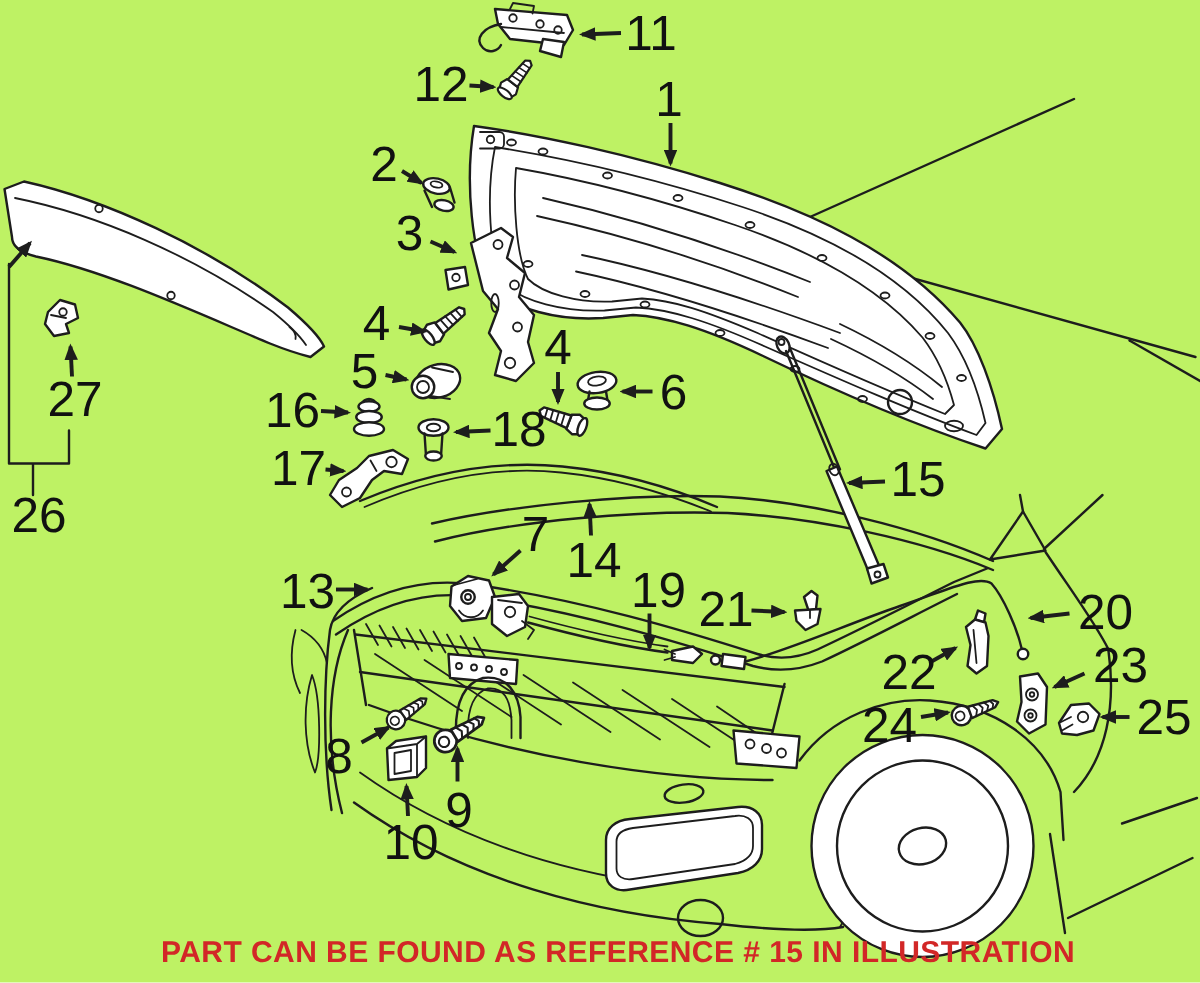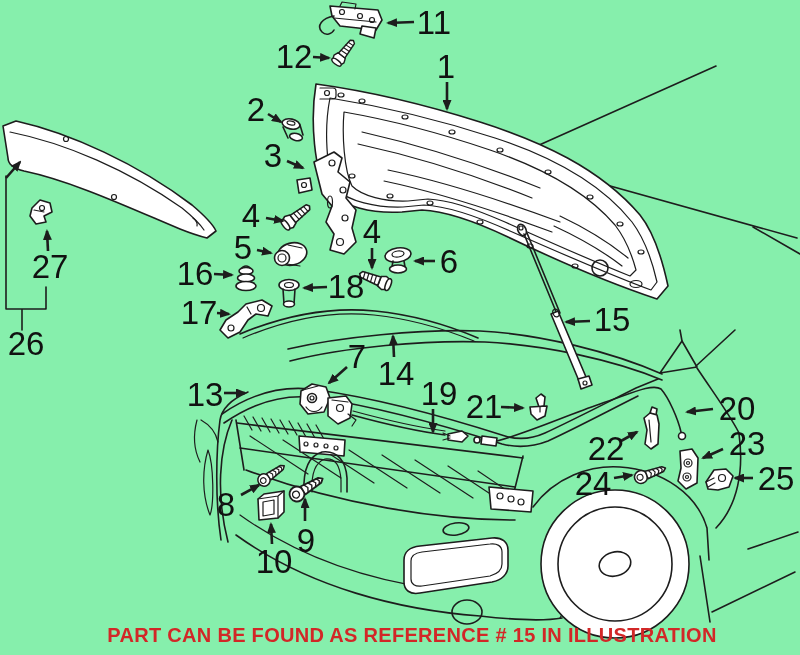--- a/index.html
+++ b/index.html
@@ -1,16 +1,16 @@
 <!DOCTYPE html>
 <html style="--ink: #1d1d1d; --accent: #d22727;"><head>
 <meta charset="utf-8">
 <style>
   html,body{margin:0;padding:0;background:#fff;}
-  #stage{position:relative;width:800px;height:655px;background:#86efac;overflow:hidden;
+  #stage{position:relative;width:800px;height:655px;background:#bef264;overflow:hidden;
          font-family:"Liberation Sans",sans-serif;}
   #stage svg{position:absolute;left:0;top:0;}
   .ink{stroke:var(--ink,#1d1d1d);fill:none;stroke-width:1.6;stroke-linecap:round;stroke-linejoin:round;}
   .thin{stroke-width:1.2;}
   .wfill{fill:#fff;}
   .plabel{font-family:"Liberation Sans",sans-serif;font-size:33px;fill:#111;
           text-anchor:middle;dominant-baseline:central;}
   .arrow{stroke:var(--ink,#1d1d1d);stroke-width:2.6;}
   #caption{position:absolute;left:0;right:0;top:624px;text-align:center;
            font-family:"Liberation Sans",sans-serif;font-weight:bold;font-size:20px;

